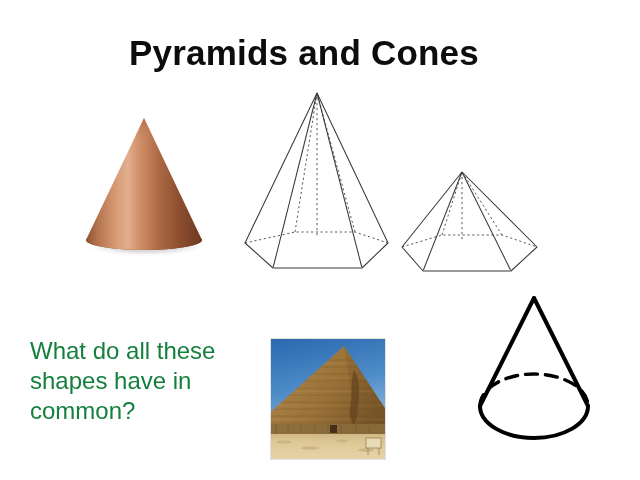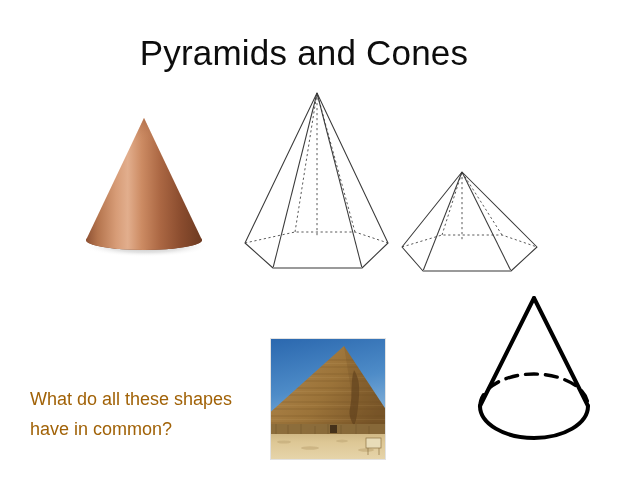--- a/index.html
+++ b/index.html
@@ -17,38 +17,37 @@
   }
 
   
   #slide-title {
     position: absolute;
     left: 0;
     top: 32px;
     width: 608px;
     text-align: center;
     font-size: 35px;
-    font-weight: 400;
+    font-weight: 700;
     color: #0d0d0d;
     letter-spacing: 0.2px;
     line-height: 42px;
     white-space: nowrap;
   }
 
   
   #question-text {
     position: absolute;
     left: 30px;
     top: 336px;
     width: 225px;
-    font-size: 18px;
+    font-size: 24px;
     font-weight: 400;
-    color: #a16207;
+    color: #15803d;
     line-height: 30px;
-    margin-top: 48px;
   }
 
   
   .figure { position: absolute; }
   .figure svg { display: block; }
 
   
   #solid-cone { left: 64px; top: 104px; width: 160px; height: 160px; }
 
   

